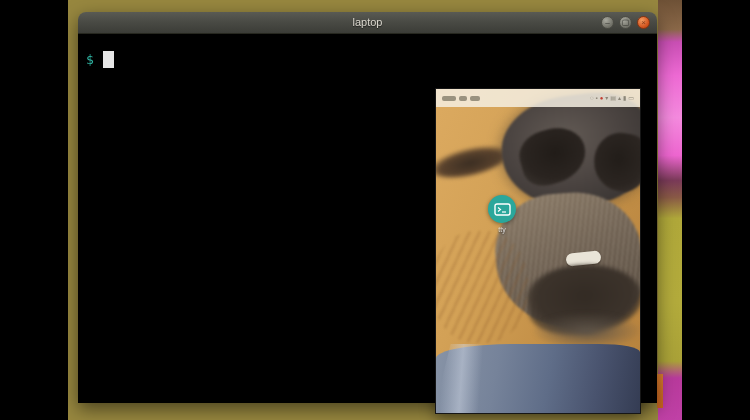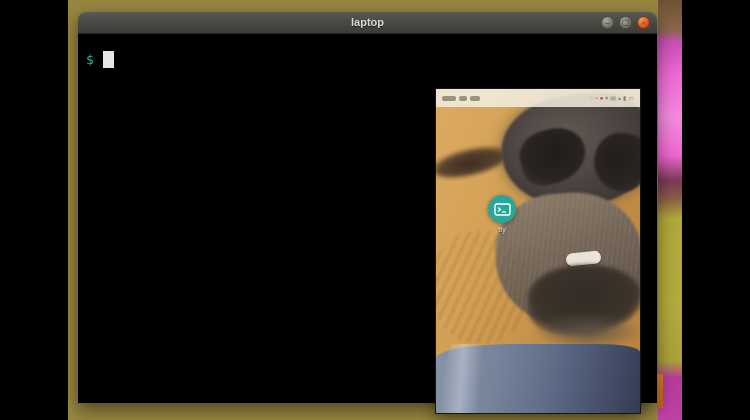--- a/index.html
+++ b/index.html
@@ -20,21 +20,21 @@
   .wall-orange-stem{position:absolute;left:589px;top:374px;width:6px;height:34px;
     background:linear-gradient(180deg,#e0812e,#c9641f);}
 
   
   .terminal{position:absolute;left:78px;top:12px;width:579px;height:391px;
     border-radius:8px 8px 0 0;box-shadow:0 6px 18px rgba(0,0,0,.5);}
   .titlebar{position:relative;height:21px;border-radius:8px 8px 0 0;
     background:linear-gradient(180deg,#595a53 0%,#4a4b45 45%,#3b3c37 100%);
     border-bottom:1px solid #26271f;}
   .title{position:absolute;left:0;right:0;top:0;height:21px;line-height:21px;
-    text-align:center;font-size:11px;font-weight:bold;color:#dcd8cf;
+    text-align:center;font-size:11px;font-weight:normal;color:#dcd8cf;
     text-shadow:0 1px 1px rgba(0,0,0,.6);}
   .win-btns{position:absolute;right:7px;top:4px;display:flex;gap:5px;}
   .wbtn{width:13px;height:13px;border-radius:50%;font-size:8px;line-height:12px;
     text-align:center;box-sizing:border-box;}
   .wbtn.gray{background:radial-gradient(circle at 35% 30%,#a8a89e,#6f6f66 70%);
     border:1px solid #4c4c44;color:#2e2e29;}
   .wbtn.orange{background:radial-gradient(circle at 35% 30%,#f49a60,#d2541e 65%,#a83c10 100%);
     border:1px solid #8a3410;color:rgba(80,25,5,.65);}
   .term-body{position:absolute;left:0;top:22px;right:0;bottom:0;background:#000;}
   .prompt-row{position:absolute;left:8px;top:17px;display:flex;align-items:center;

